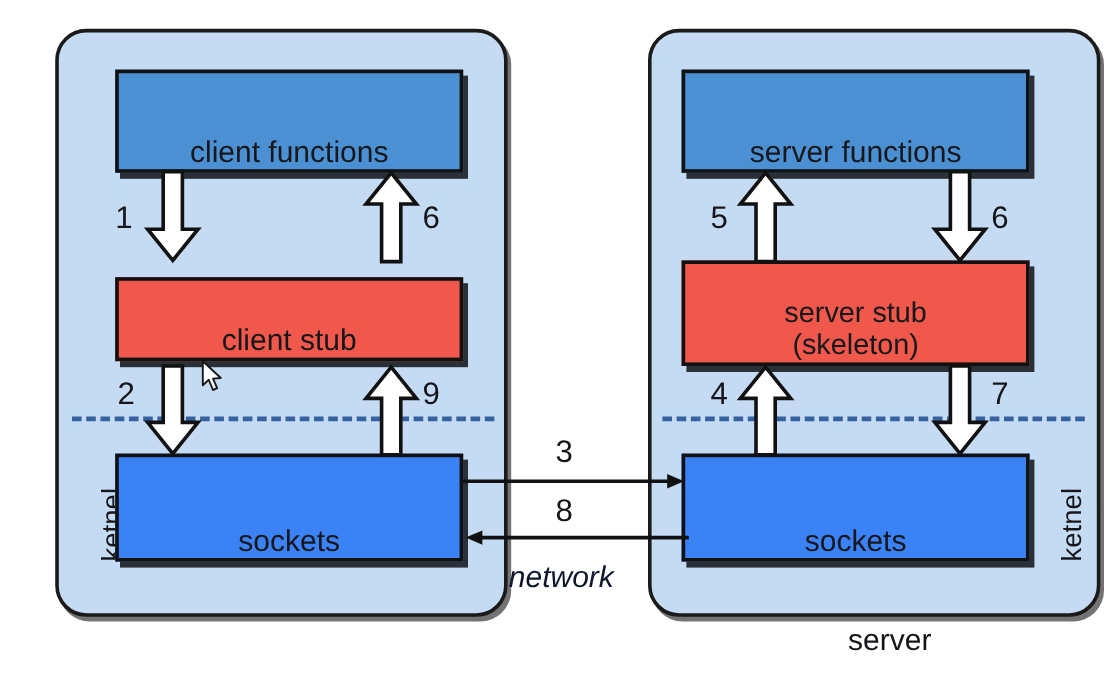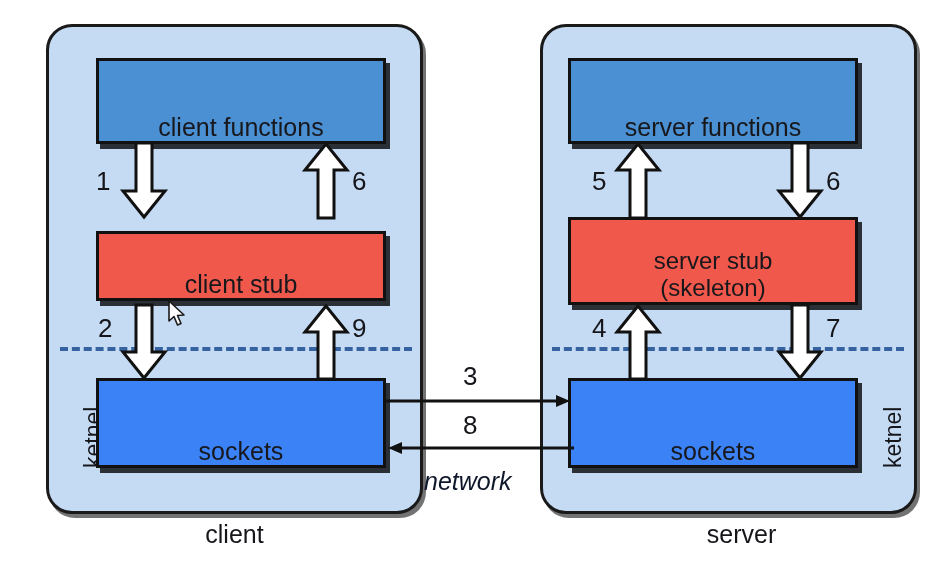--- a/index.html
+++ b/index.html
@@ -147,21 +147,20 @@
   </div>
   <div class="num" style="left:98px; top:315px;">2</div>
 
   <div class="barrow" style="left:304px; top:305px;">
     <svg width="44" height="75" viewBox="0 0 44 75">
       <polygon points="22,1 43,27 30,27 30,74 14,74 14,27 1,27" fill="#ffffff" stroke="#111111" stroke-width="3" stroke-linejoin="miter"></polygon>
     </svg>
   </div>
   <div class="num" style="left:352px; top:315px;">9</div>
 
-  <div class="caption" style="left:46px; top:520px; width:377px;">client</div>
 
   <div class="panel" style="left:540px; top:24px; width:377px; height:490px;"></div>
 
   <div class="divider" style="left:552px; top:347px; width:352px;"></div>
 
   <div class="kernel right" style="left:880px; top:468px;">ketnel</div>
 
   <div class="box box-blue" style="left:568px; top:58px; width:290px; height:86px;">
     <span class="box-label">server functions</span>
   </div>

